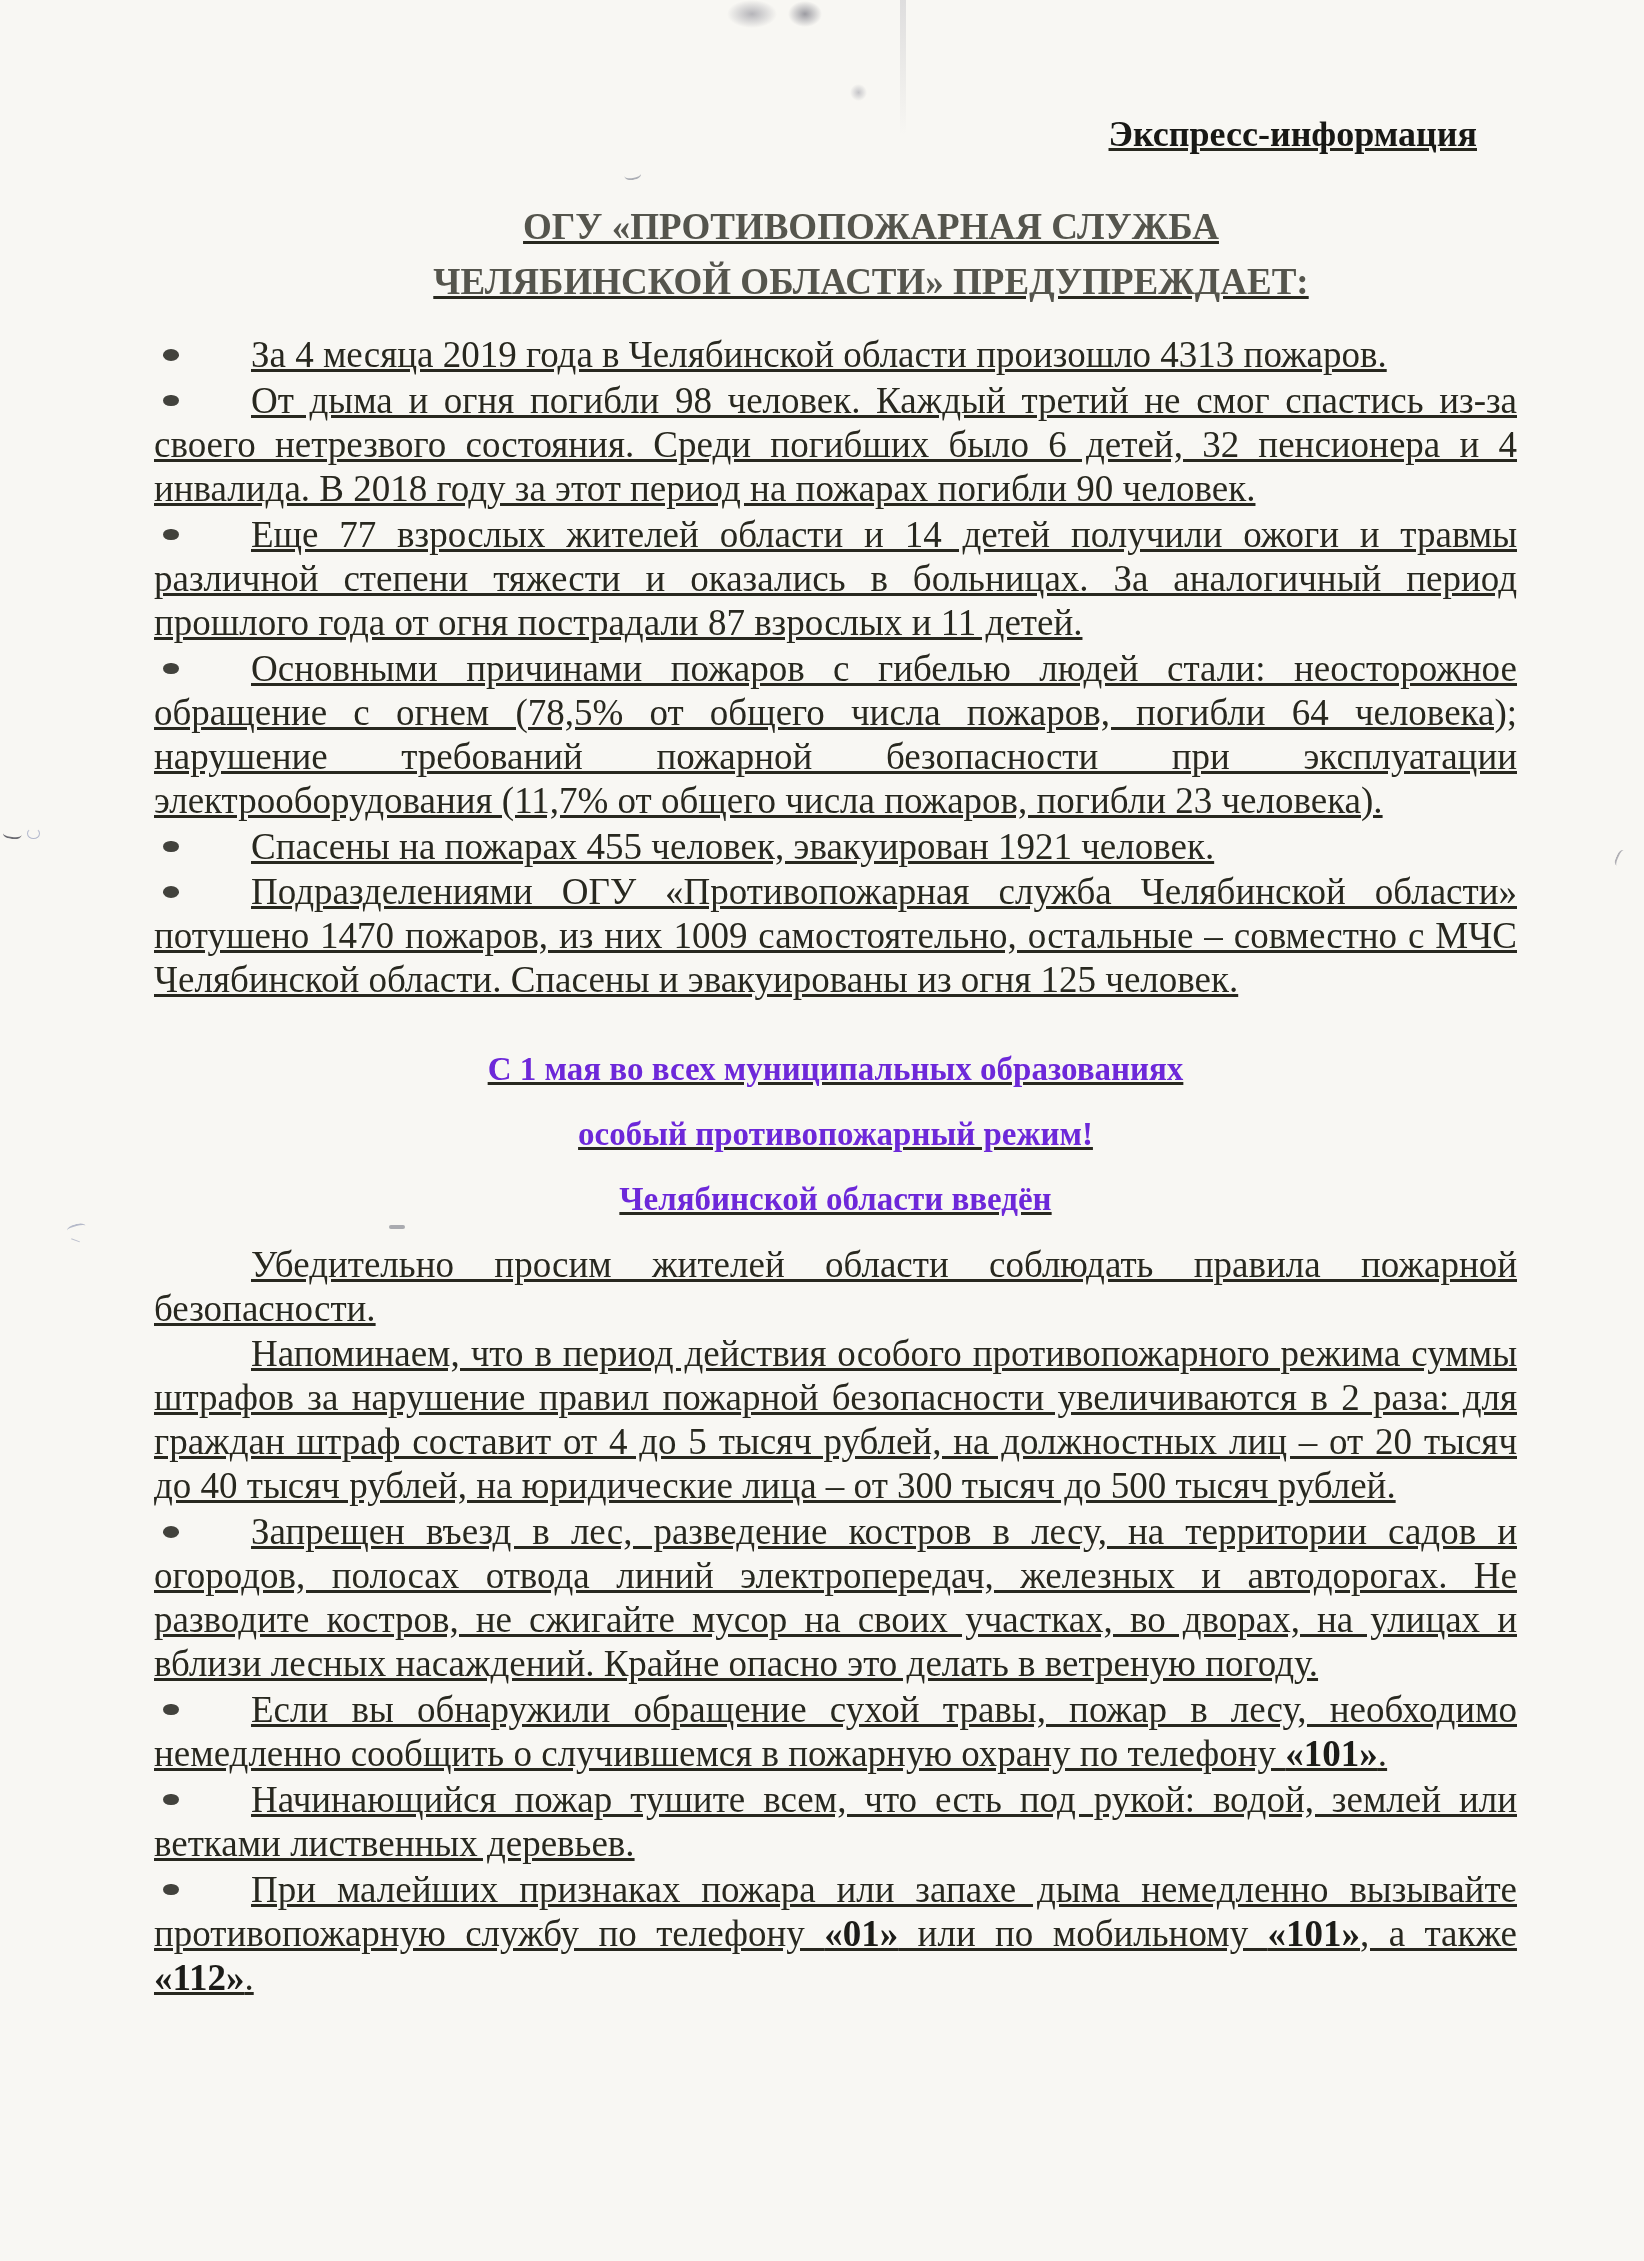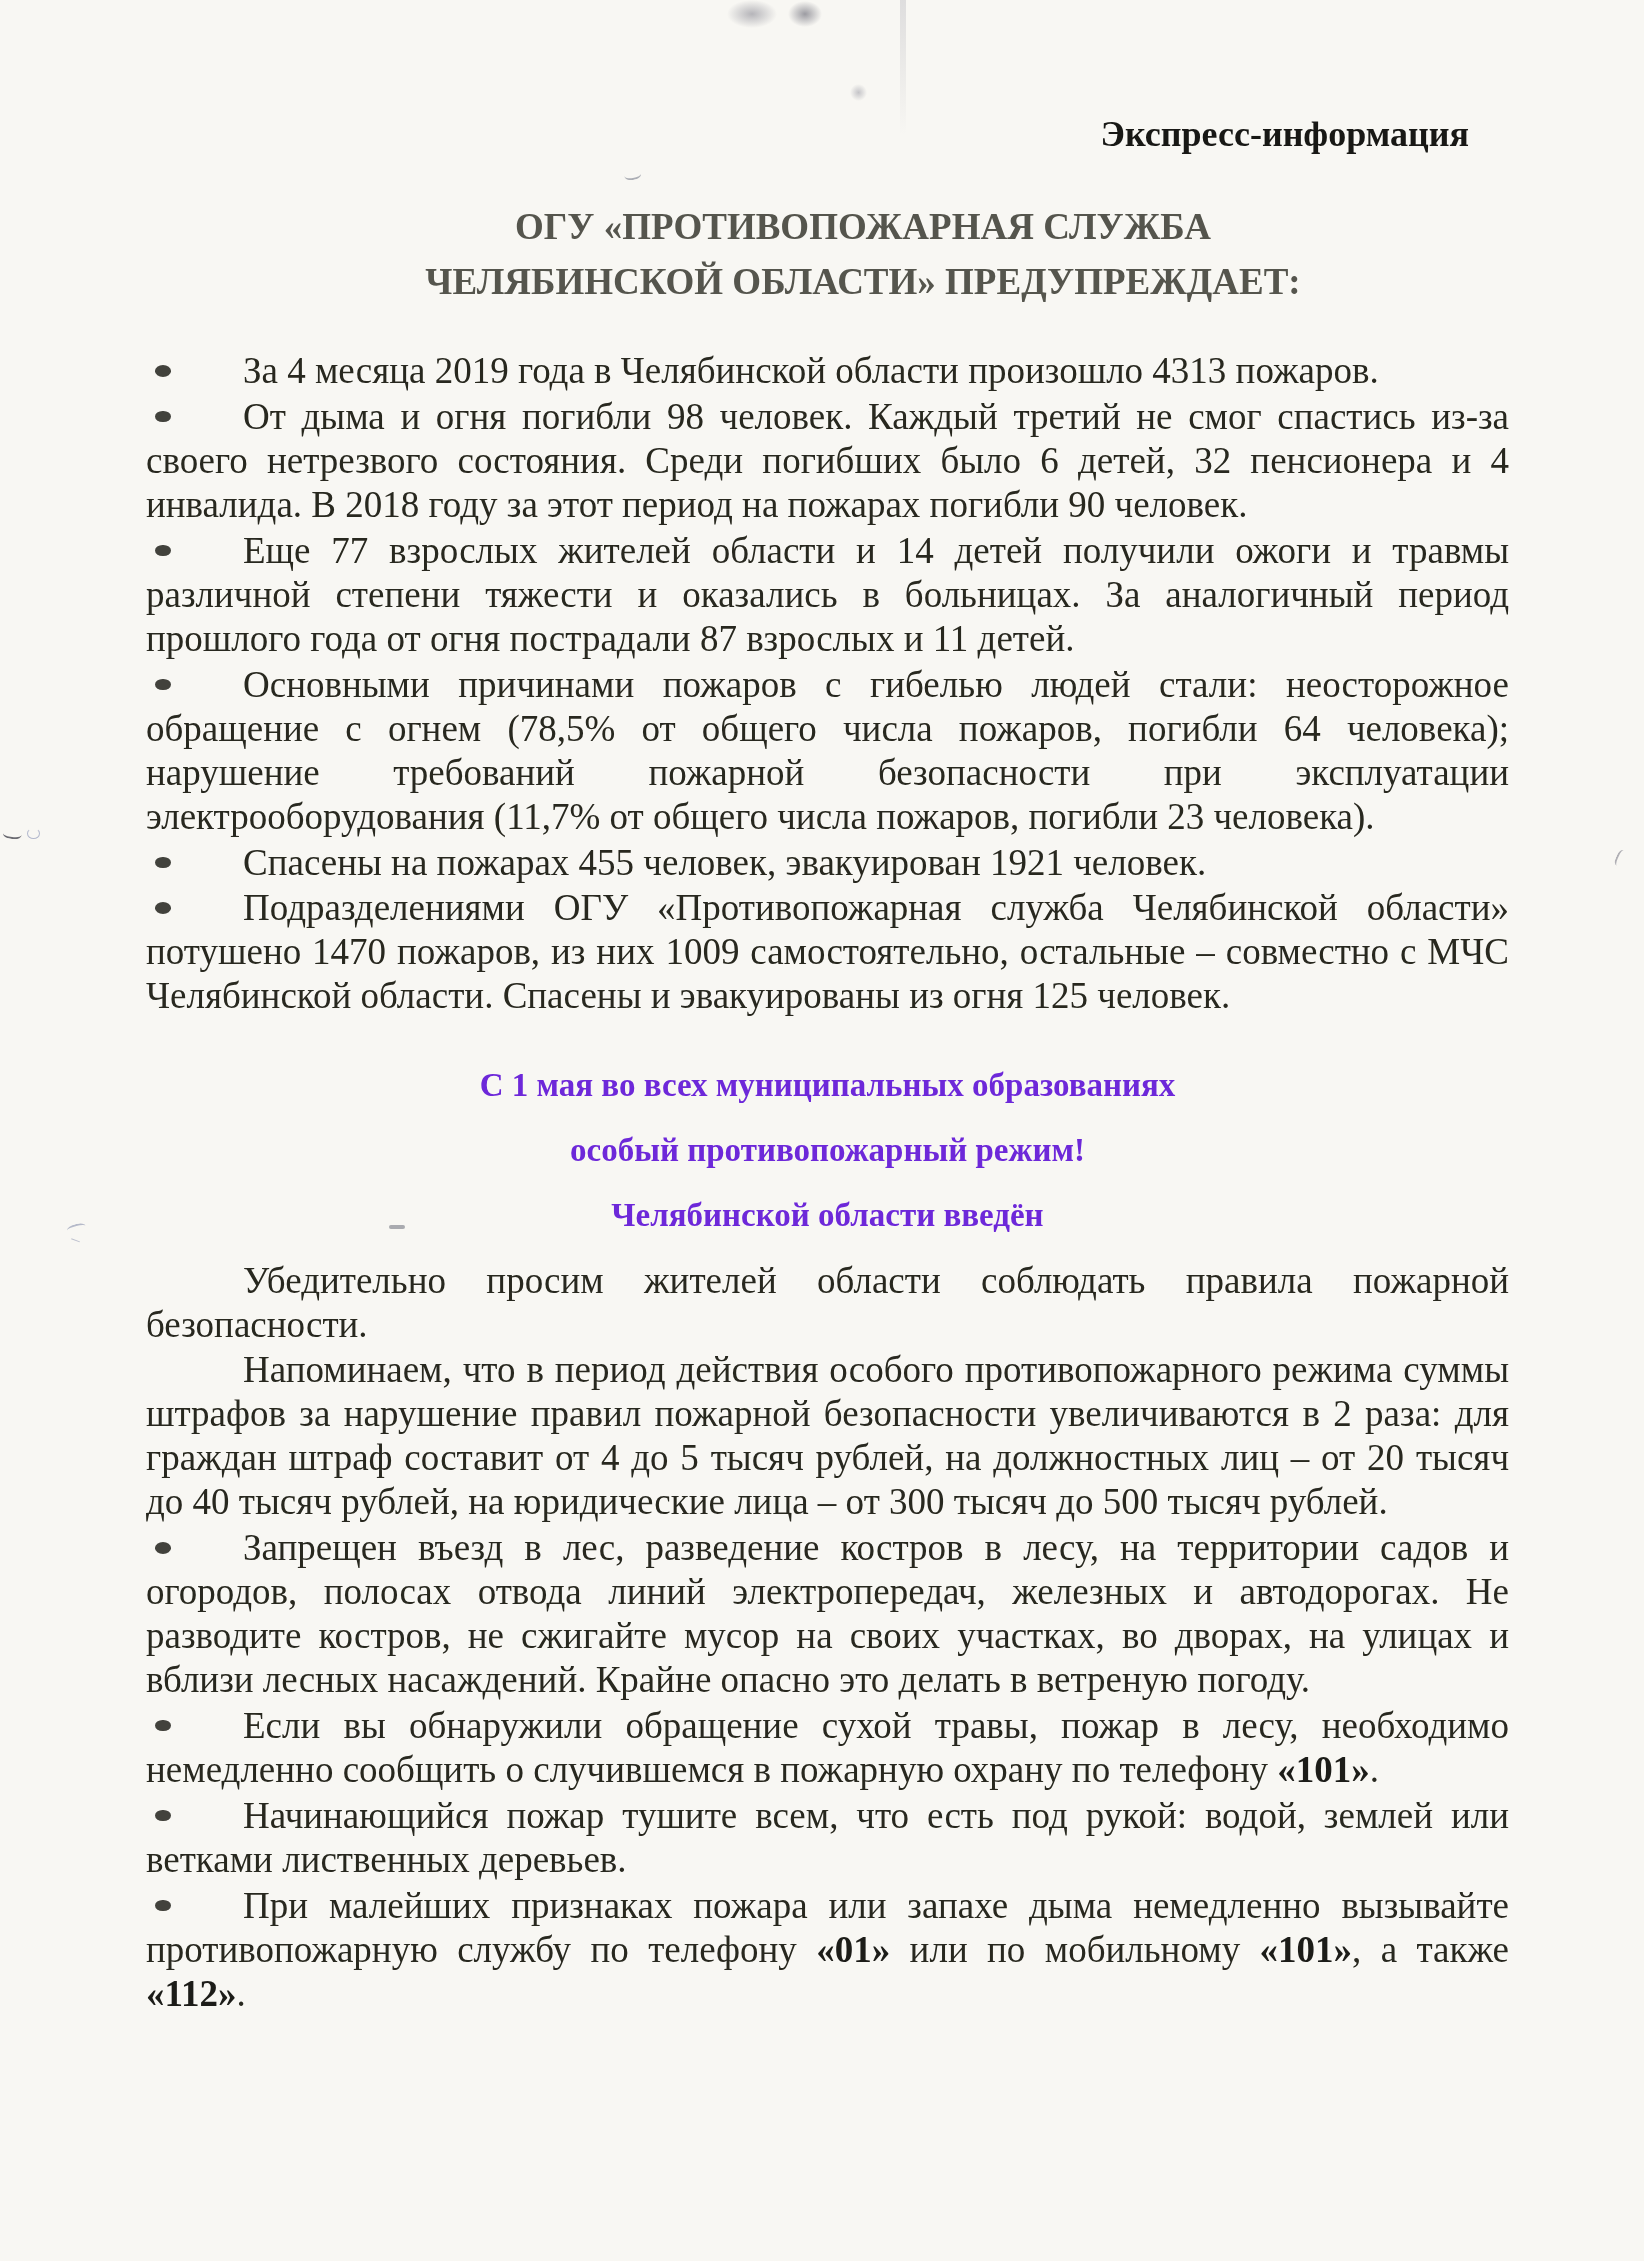--- a/index.html
+++ b/index.html
@@ -4,42 +4,42 @@
 <style>
   html,body{margin:0;padding:0;background:#d9d9d6;}
   .sheet{
     position:relative;
     width:1644px;height:2261px;
     background:#f8f7f3;
     font-family:"Liberation Serif","DejaVu Serif",serif;
     color:#28281f;
     overflow:hidden;
   }
-  .content{position:absolute;left:146px;top:0;width:1363px;}
+  .content{position:absolute;left:154px;top:0;width:1363px;text-decoration:underline;}
 
   .header-label{
     margin-top:113px;
     text-align:right;
     padding-right:40px;
     font-weight:bold;
     font-size:36px;
     line-height:43px;
     color:#181815;
   }
   .doc-title{
     margin-top:43px;
     padding-left:71px;
     text-align:center;
     font-weight:bold;
     font-size:37px;
     line-height:55px;
     color:#55554d;
   }
   .blist{list-style:none;margin:0;padding:0;font-size:37px;line-height:44px;text-align:justify;}
-  .stats{margin-top:40px;}
+  .stats{margin-top:24px;}
   .blist li{position:relative;text-indent:97px;margin:1.9px 0;}
   .dot{
     position:absolute;left:9px;top:16px;
     width:16px;height:11.6px;border-radius:50%;
     background:#42423c;text-indent:0;
   }
   .regime{
     margin-top:35px;
     text-align:center;
     font-weight:bold;

